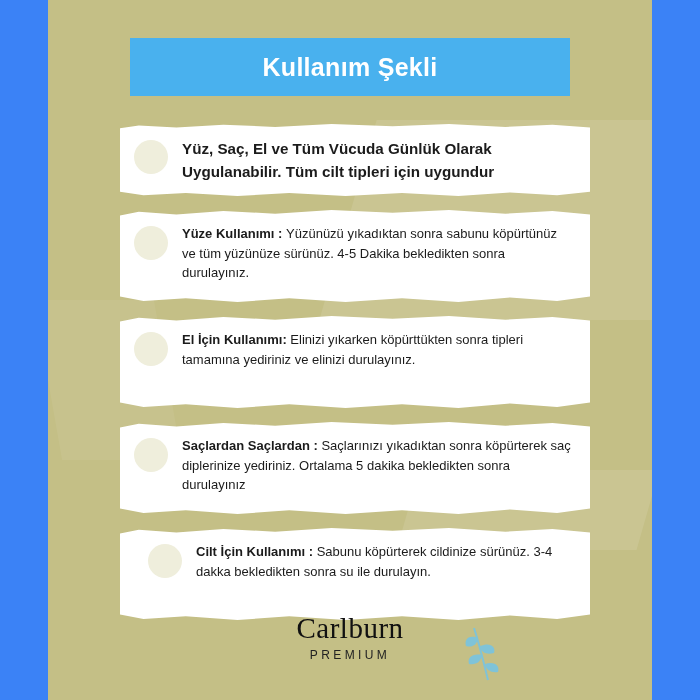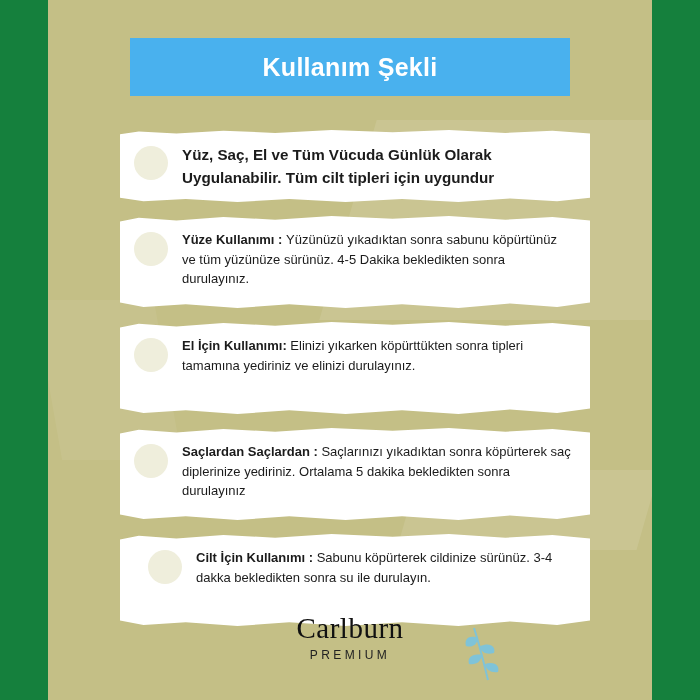--- a/index.html
+++ b/index.html
@@ -10,21 +10,21 @@
     width: 700px;
     height: 700px;
     background: #ffffff;
     font-family: "Liberation Sans", sans-serif;
     overflow: hidden;
   }
   .page {
     position: relative;
     width: 700px;
     height: 700px;
-    background: #15803d;
+    background: #3b82f6;
   }
   
   .panel {
     position: absolute;
     left: 48px;
     top: 0;
     width: 604px;
     height: 700px;
     background: #c4bf86;
     overflow: hidden;
@@ -64,21 +64,21 @@
     color: #ffffff;
     font-size: 25px;
     font-weight: bold;
     letter-spacing: 0.3px;
   }
 
   
   .items {
     position: absolute;
     left: 120px;
-    top: 130px;
+    top: 124px;
     width: 470px;
   }
   .item {
     position: relative;
     margin-bottom: 14px;
   }
   
   .paper {
     position: absolute;
     left: 0;

